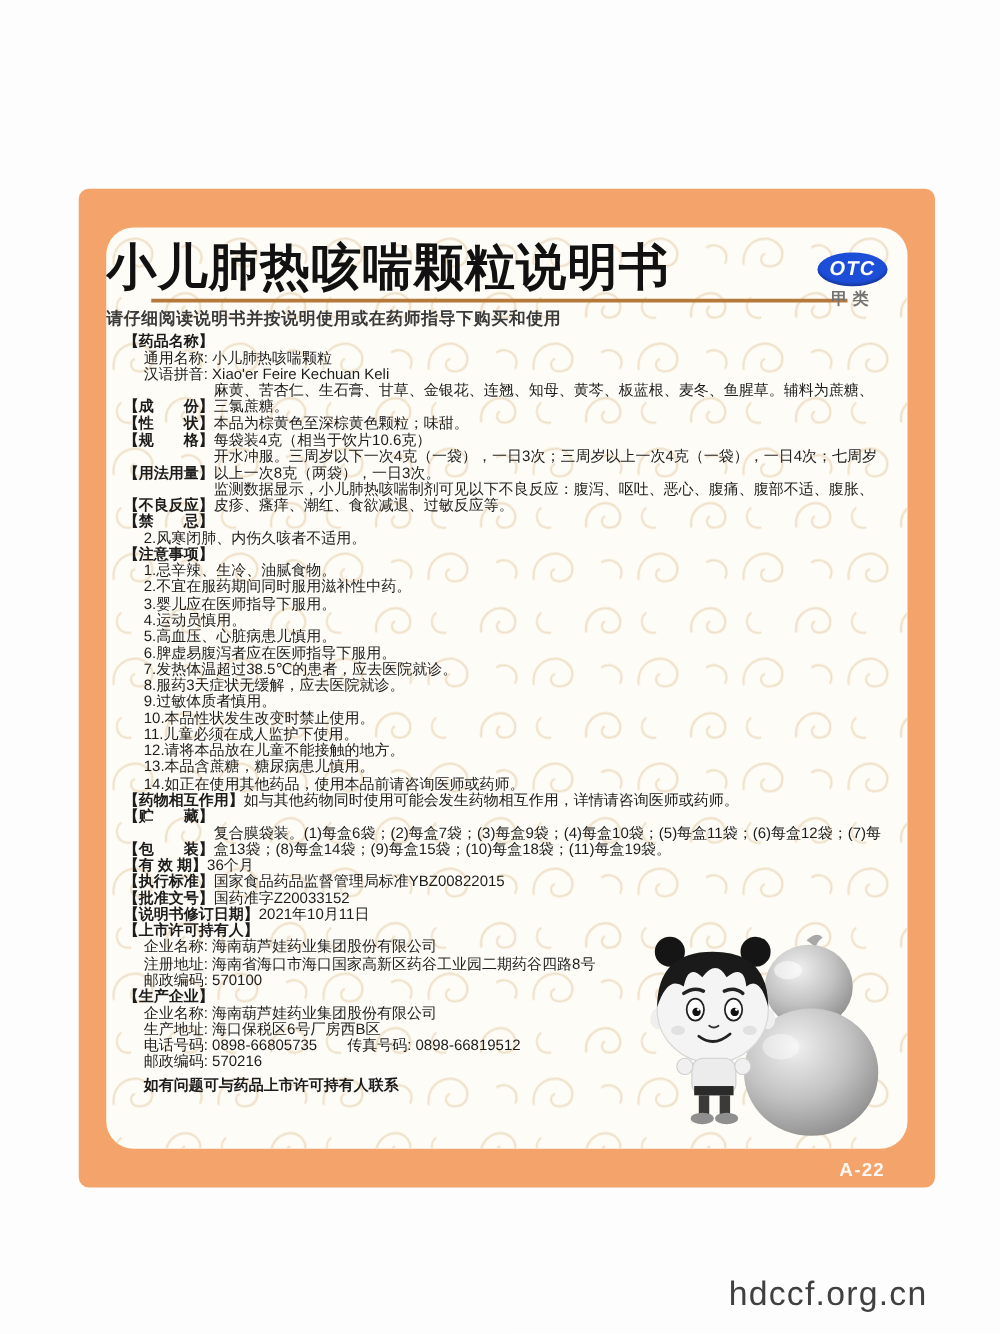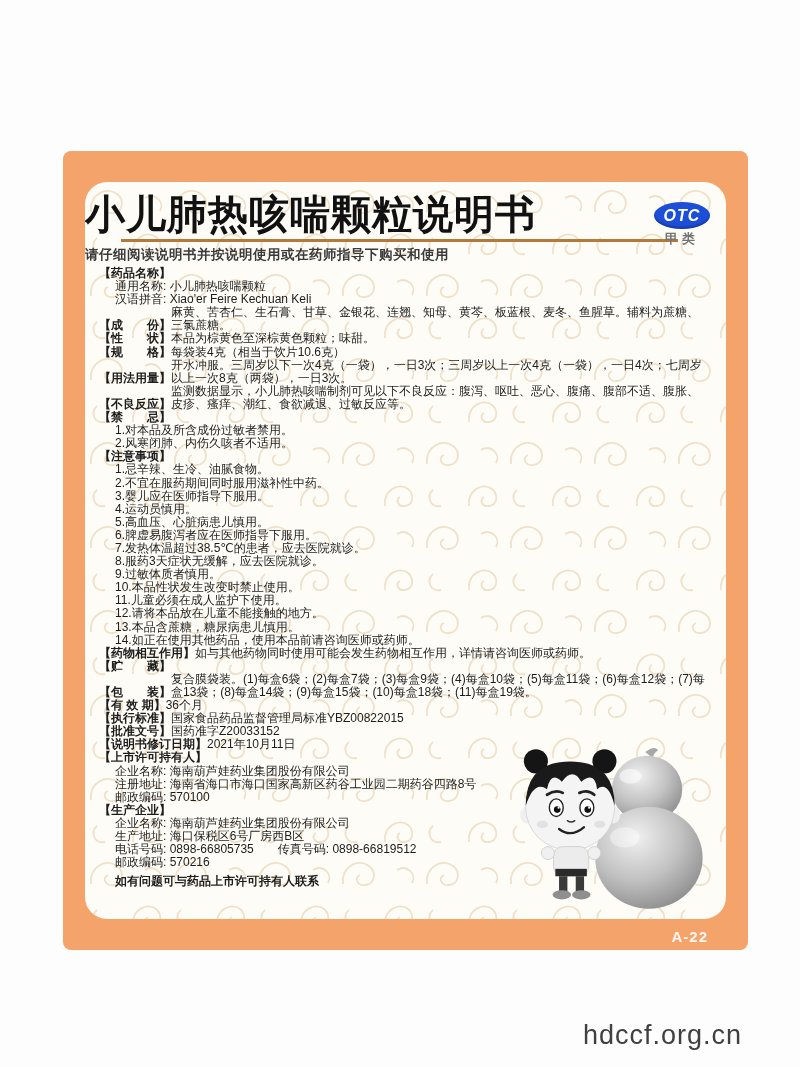--- a/index.html
+++ b/index.html
@@ -164,23 +164,20 @@
               <span class="txt">开水冲服。三周岁以下一次4克（一袋），一日3次；三周岁以上一次4克（一袋），一日4次；七周岁以上一次8克（两袋），一日3次。</span>
             </div>
             <div class="row">
               <span class="lbl">【不良反应】</span>
               <span class="txt">监测数据显示，小儿肺热咳喘制剂可见以下不良反应：腹泻、呕吐、恶心、腹痛、腹部不适、腹胀、皮疹、瘙痒、潮红、食欲减退、过敏反应等。</span>
             </div>
             <div class="row">
               <span class="lbl">【禁　　忌】</span>
             </div>
             <div class="row indent">
-              <span class="txt">1.对本品及所含成份过敏者禁用。</span>
-            </div>
-            <div class="row indent">
               <span class="txt">2.风寒闭肺、内伤久咳者不适用。</span>
             </div>
             <div class="row">
               <span class="lbl">【注意事项】</span>
             </div>
             <div class="row indent">
               <span class="txt">1.忌辛辣、生冷、油腻食物。</span>
             </div>
             <div class="row indent">
               <span class="txt">2.不宜在服药期间同时服用滋补性中药。</span>

